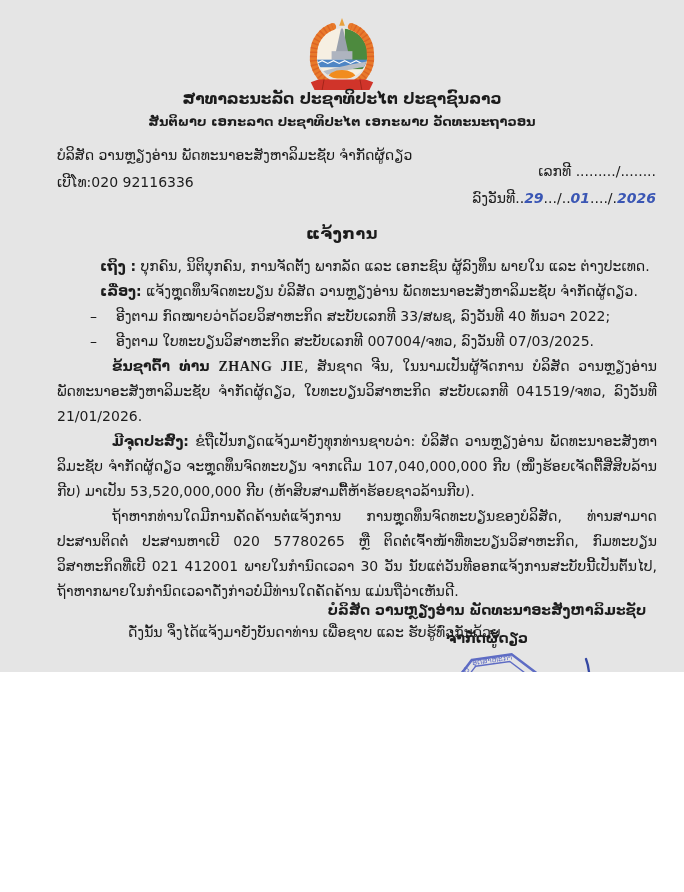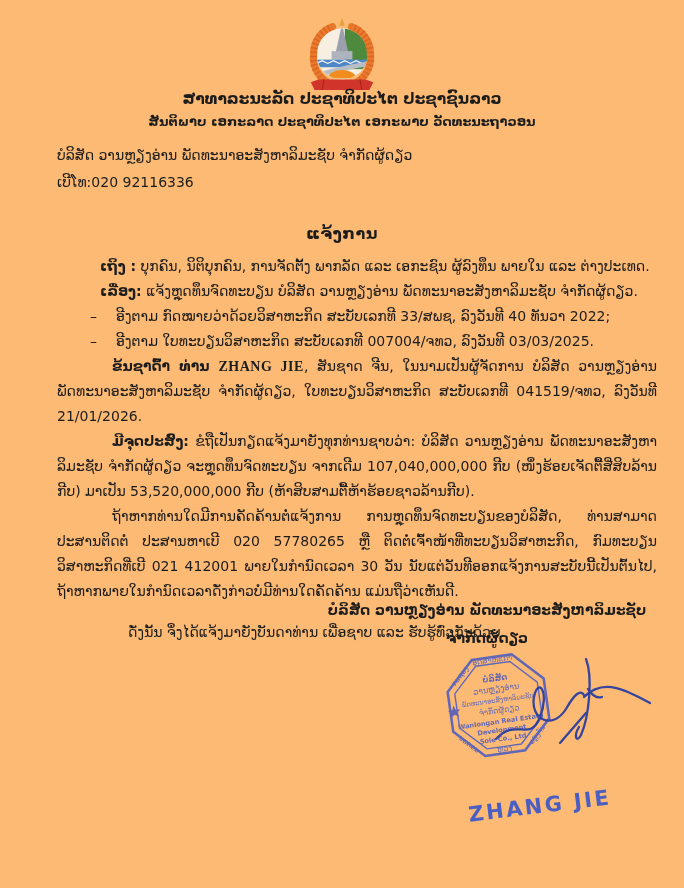--- a/index.html
+++ b/index.html
@@ -1,16 +1,16 @@
 <!DOCTYPE html>
 <html><head>
 <meta charset="utf-8">
 <style>
   html,body{margin:0;padding:0;background:#ffffff;}
-  .page{position:relative;width:684px;height:888px;background:#fdba74;overflow:hidden;
+  .page{position:relative;width:684px;height:672px;background:#e5e5e5;overflow:hidden;
         font-family:"DejaVu Sans",sans-serif;color:#1c1c1c;}
   .emblem-wrap{position:absolute;top:16px;left:0;width:100%;text-align:center;}
   .motto1{position:absolute;top:90px;left:0;width:100%;text-align:center;
           font-weight:700;font-size:15.5px;}
   .motto2{position:absolute;top:114px;left:0;width:100%;text-align:center;
           font-weight:700;font-size:13px;}
   .lh-left{position:absolute;left:57px;top:142px;width:400px;font-size:14px;line-height:27px;}
   .lh-right{position:absolute;right:28px;top:158px;width:230px;text-align:right;
             font-size:14px;line-height:27px;}
   .hand{color:#3a56b4;font-style:italic;font-weight:600;
@@ -70,38 +70,47 @@
   </div>
 
   <div class="motto1">ສາທາລະນະລັດ ປະຊາທິປະໄຕ ປະຊາຊົນລາວ</div>
   <div class="motto2">ສັນຕິພາບ ເອກະລາດ ປະຊາທິປະໄຕ ເອກະພາບ ວັດທະນະຖາວອນ</div>
 
   <div class="lh-left">
     <div>ບໍລິສັດ ວານຫຼຽງອ່ານ ພັດທະນາອະສັງຫາລິມະຊັບ ຈຳກັດຜູ້ດຽວ</div>
     <div>ເບີໂທ:020 92116336</div>
   </div>
 
+  <div class="lh-right">
+    <div>
+      <span>ເລກທີ</span>
+      <span>........./........</span>
+    </div>
+    <div>
+      <span>ລົງວັນທີ..</span><span class="hand">29</span><span>.../..</span><span class="hand">01</span><span>..../.</span><span class="hand">2026</span>
+    </div>
+  </div>
 
   <div class="doc-title">ແຈ້ງການ</div>
 
   <div class="body-block">
     <div class="addr-line">
       <span class="lbl">ເຖິງ :</span><span> ບຸກຄົນ, ນິຕິບຸກຄົນ, ການຈັດຕັ້ງ ພາກລັດ ແລະ ເອກະຊົນ ຜູ້ລົງທຶນ ພາຍໃນ ແລະ ຕ່າງປະເທດ.</span>
     </div>
     <div class="addr-line">
       <span class="lbl">ເລື່ອງ:</span><span> ແຈ້ງຫຼຸດທຶນຈົດທະບຽນ ບໍລິສັດ ວານຫຼຽງອ່ານ ພັດທະນາອະສັງຫາລິມະຊັບ ຈຳກັດຜູ້ດຽວ.</span>
     </div>
 
     <div class="ref-line">
       <span class="ref-dash">–</span>
       <span>ອີງຕາມ ກົດໝາຍວ່າດ້ວຍວິສາຫະກິດ ສະບັບເລກທີ 33/ສພຊ, ລົງວັນທີ 40 ທັນວາ 2022;</span>
     </div>
     <div class="ref-line">
       <span class="ref-dash">–</span>
-      <span>ອີງຕາມ ໃບທະບຽນວິສາຫະກິດ ສະບັບເລກທີ 007004/ຈທວ, ລົງວັນທີ 03/03/2025.</span>
+      <span>ອີງຕາມ ໃບທະບຽນວິສາຫະກິດ ສະບັບເລກທີ 007004/ຈທວ, ລົງວັນທີ 07/03/2025.</span>
     </div>
 
     <p class="bp"><span class="lbl">ຂ້ນຊາດົ້າ ທ່ານ </span><span class="name-serif">ZHANG JIE</span><span>, ສັນຊາດ ຈີນ, ໃນນາມເປັນຜູ້ຈັດການ ບໍລິສັດ ວານຫຼຽງອ່ານ ພັດທະນາອະສັງຫາລິມະຊັບ ຈຳກັດຜູ້ດຽວ, ໃບທະບຽນວິສາຫະກິດ ສະບັບເລກທີ 041519/ຈທວ, ລົງວັນທີ 21/01/2026.</span></p>
 
     <p class="bp"><span class="lbl">ມີຈຸດປະສົງ:</span><span> ຂໍຖືເປັນກຽດແຈ້ງມາຍັງທຸກທ່ານຊາບວ່າ: ບໍລິສັດ ວານຫຼຽງອ່ານ ພັດທະນາອະສັງຫາລິມະຊັບ ຈຳກັດຜູ້ດຽວ ຈະຫຼຸດທຶນຈົດທະບຽນ ຈາກເດີມ 107,040,000,000 ກີບ (ໜຶ່ງຮ້ອຍເຈັດຕື້ສີ່ສິບລ້ານກີບ) ມາເປັນ 53,520,000,000 ກີບ (ຫ້າສິບສາມຕື້ຫ້າຮ້ອຍຊາວລ້ານກີບ).</span></p>
 
     <p class="bp">ຖ້າຫາກທ່ານໃດມີການຄັດຄ້ານຕໍ່ແຈ້ງການ ການຫຼຸດທຶນຈົດທະບຽນຂອງບໍລິສັດ, ທ່ານສາມາດປະສານຕິດຕໍ່ ປະສານຫາເບີ 020 57780265 ຫຼື ຕິດຕໍ່ເຈົ້າໜ້າທີ່ທະບຽນວິສາຫະກິດ, ກົມທະບຽນວິສາຫະກິດທີ່ເບີ 021 412001 ພາຍໃນກຳນົດເວລາ 30 ວັນ ນັບແຕ່ວັນທີອອກແຈ້ງການສະບັບນີ້ເປັນຕົ້ນໄປ, ຖ້າຫາກພາຍໃນກຳນົດເວລາດັ່ງກ່າວບໍ່ມີທ່ານໃດຄັດຄ້ານ ແມ່ນຖືວ່າເຫັນດີ.</p>
 
     <p class="bp-short">ດັ່ງນັ້ນ ຈຶ່ງໄດ້ແຈ້ງມາຍັງບັນດາທ່ານ ເພື່ອຊາບ ແລະ ຮັບຮູ້ທົ່ວກັນດ້ວຍ.</p>
   </div>

